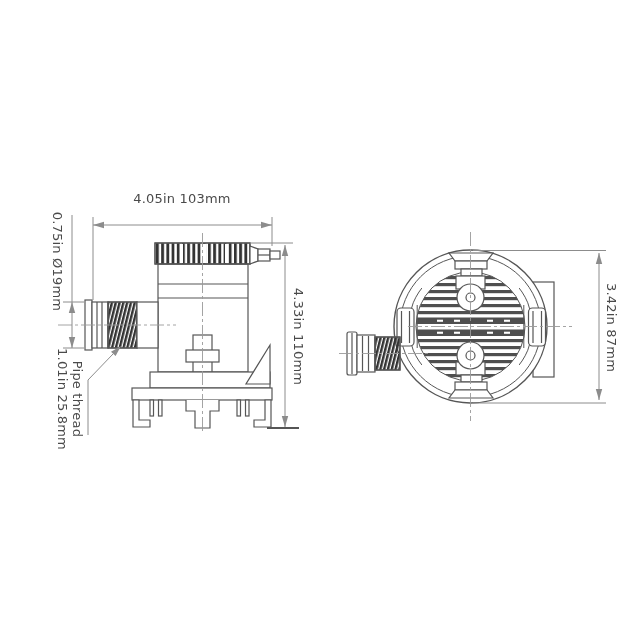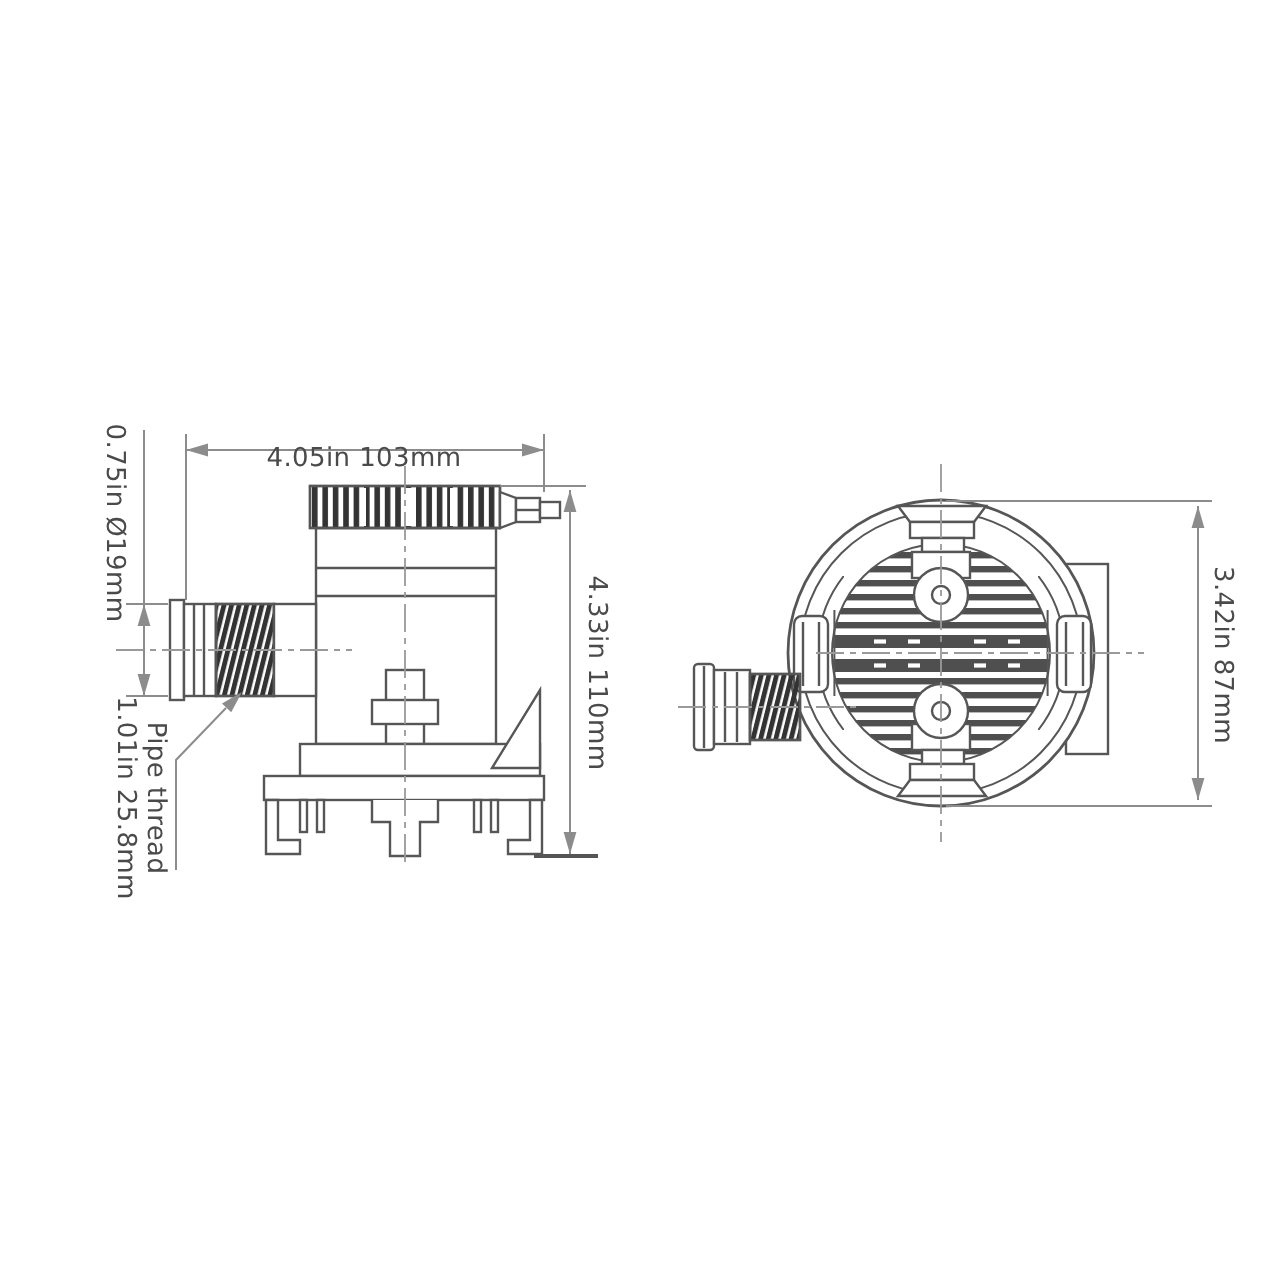--- a/index.html
+++ b/index.html
@@ -201,21 +201,21 @@
     <g>
       <line x1="473" y1="250.5" x2="606" y2="250.5"></line>
       <line x1="473" y1="403" x2="606" y2="403"></line>
       <line x1="599" y1="253" x2="599" y2="400"></line>
       <polygon points="599,253 595.8,264 602.2,264" fill="#8c8c8c" stroke="none"></polygon>
       <polygon points="599,400 595.8,389 602.2,389" fill="#8c8c8c" stroke="none"></polygon>
     </g>
   </g>
 </svg>
 
-<div class="lbl" style="left:122px;top:222px;width:120px;">4.05in 103mm</div>
+<div class="lbl" style="left:122px;top:191px;width:120px;">4.05in 103mm</div>
 
 <div class="lbl vert" style="left:2px;top:254px;width:110px;">0.75in Ø19mm</div>
 
 <div class="lbl vert two-line" style="left:18px;top:384px;width:104px;">
   <div>Pipe thread</div>
   <div>1.01in 25.8mm</div>
 </div>
 
 <div class="lbl vert" style="left:244px;top:329px;width:108px;">4.33in 110mm</div>
 

